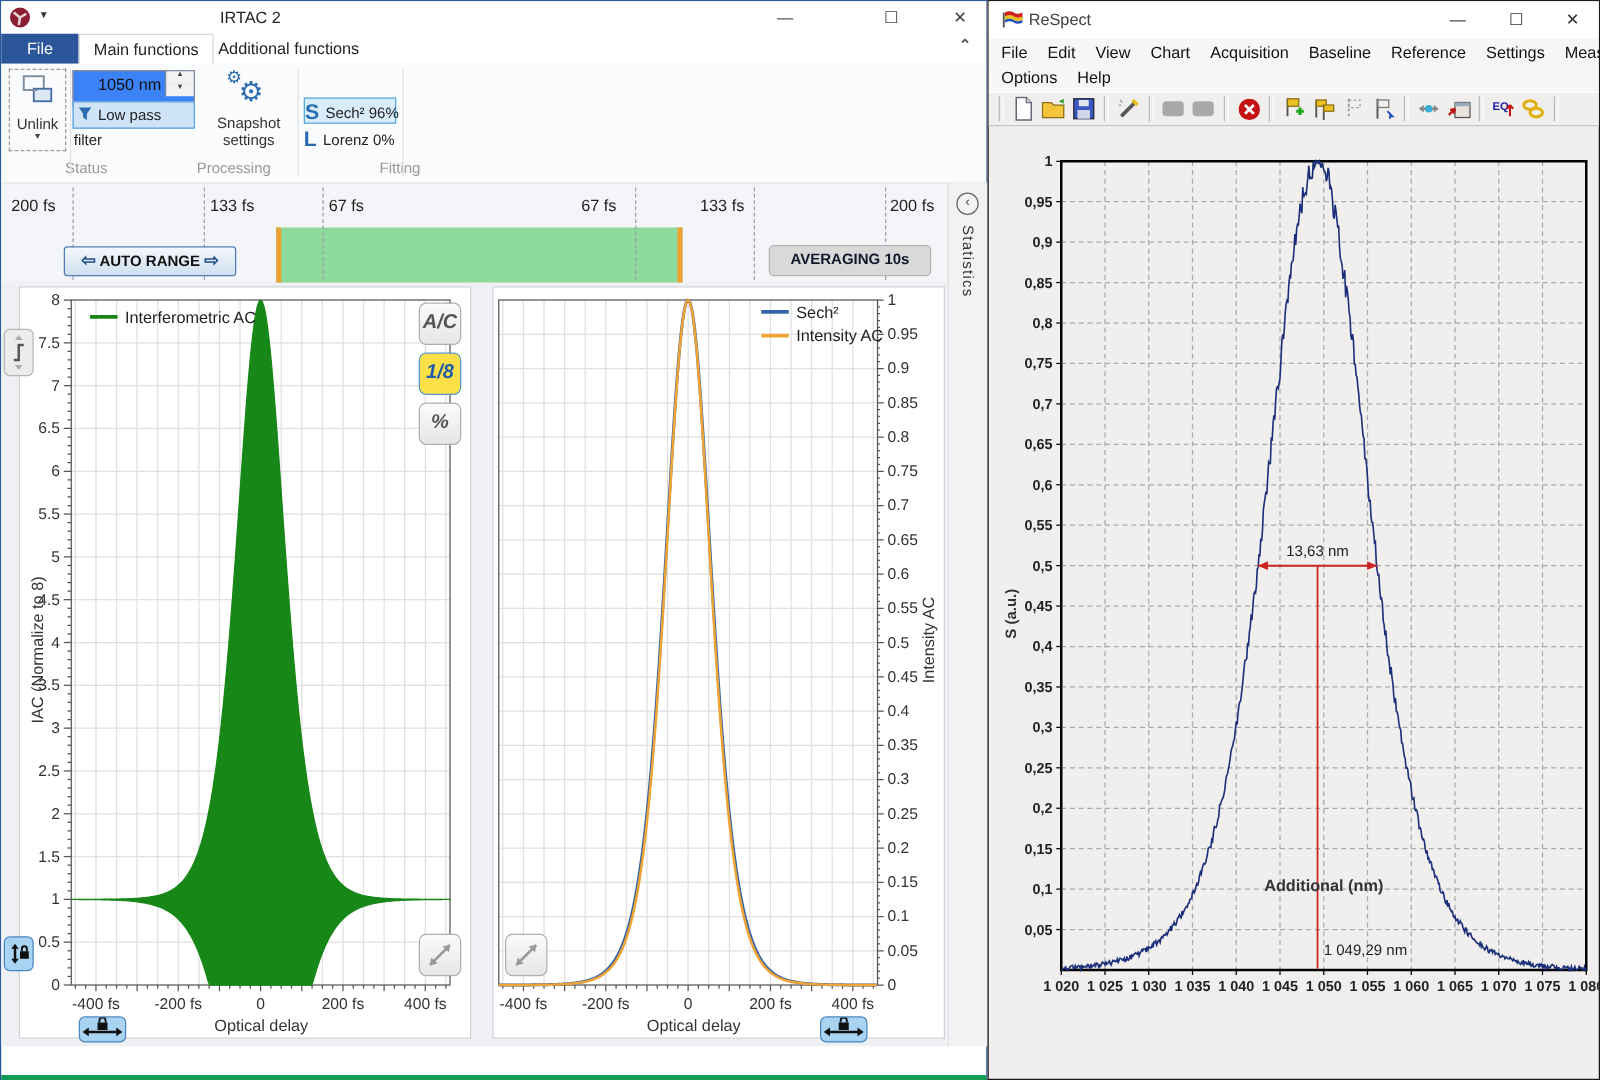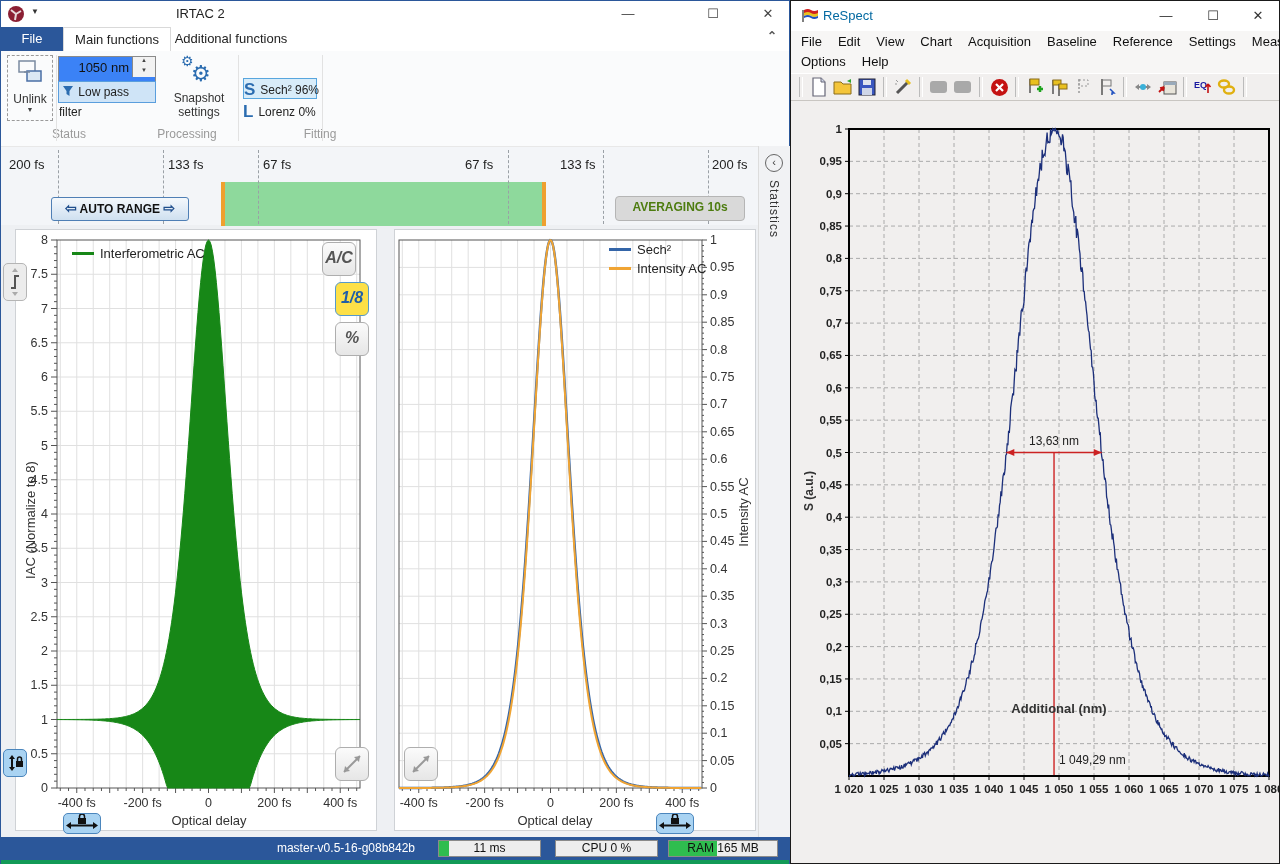--- a/index.html
+++ b/index.html
@@ -42,21 +42,21 @@
   #scalebar{position:absolute;left:0;top:145px;width:757px;height:79px;background:#f3f5f8;border-top:1px solid #e8e8e8;}
   .sc-lbl{position:absolute;top:10px;font-size:13px;color:#222;white-space:nowrap;}
   .sc-dash{position:absolute;top:3px;height:74px;width:0;border-left:1px dashed #9aa0a6;z-index:3;}
   #auto-range{position:absolute;left:50px;top:50px;width:136px;height:22px;border:1px solid #4f7fb5;border-radius:3px;
     background:linear-gradient(#f4f8fc,#cfe0f0);text-align:center;line-height:20px;font-size:12px;font-weight:bold;color:#111;z-index:4;}
   .ar-arrow{color:#1f4e8c;font-size:14px;font-weight:bold;}
   #fs-display{position:absolute;left:220px;top:35px;width:325px;height:44px;background:#8ed99c;z-index:2;
     text-align:center;line-height:44px;font-family:"DejaVu Sans Mono",monospace;font-weight:bold;font-size:34px;color:#0a0a0a;letter-spacing:2px;}
   .fs-edge{position:absolute;top:0;width:4px;height:44px;background:#efa02f;}
   #averaging{position:absolute;left:614px;top:49px;width:128px;height:23px;background:#d9d9d9;border:1px solid #b5b5b5;
-    border-radius:4px;text-align:center;line-height:21px;font-size:12px;font-weight:bold;color:#4d7c0f;z-index:4;}
+    border-radius:4px;text-align:center;line-height:21px;font-size:12px;font-weight:bold;color:#0f172a;z-index:4;}
   
   #stats-strip{position:absolute;left:757px;top:145px;width:31px;height:691px;background:#f1f2f4;border-left:1px solid #dcdcdc;}
   #stats-collapse{position:absolute;left:6px;top:8px;width:16px;height:16px;border:1px solid #666;border-radius:50%;
     text-align:center;line-height:14px;font-size:11px;color:#444;}
   #stats-label{position:absolute;left:8px;top:34px;writing-mode:vertical-rl;font-size:12px;color:#333;letter-spacing:1px;}
   
   #charts-bg{position:absolute;left:0;top:224px;width:757px;height:612px;background:#eef0f3;}
   .chart-panel{position:absolute;background:#fff;border:1px solid #cfd2d6;box-sizing:border-box;}
   #panel-iac{left:14px;top:4px;width:362px;height:602px;}
   #panel-ac{left:393px;top:4px;width:362px;height:602px;}
@@ -76,21 +76,21 @@
   #irtac-status{position:absolute;left:0;top:836px;width:788px;height:23px;background:#2b579a;}
   #version-text{position:absolute;left:230px;top:0;width:230px;height:23px;line-height:23px;text-align:center;color:#fff;font-size:12px;}
   .st-box{position:absolute;top:3px;height:17px;background:#ededed;border:1px solid #8a8a8a;box-sizing:border-box;
     text-align:center;font-size:12px;color:#111;line-height:15px;overflow:hidden;}
   .st-green{position:absolute;left:0;top:0;height:15px;background:#2fbd4f;}
   #green-strip{position:absolute;left:0;top:859px;width:788px;height:4px;background:#129a57;}
   
   #respect{position:absolute;left:790px;top:0;width:490px;height:864px;background:#f1efee;
     border:1px solid #1a1a1a;box-sizing:border-box;}
   #rs-titlebar{position:absolute;left:0;top:0;width:488px;height:30px;background:#fff;}
-  #rs-title{position:absolute;left:32px;top:7px;font-size:13px;color:#0369a1;}
+  #rs-title{position:absolute;left:32px;top:7px;font-size:13px;color:#404040;}
   .rs-wbtn{position:absolute;top:2px;width:34px;height:26px;text-align:center;line-height:26px;color:#333;font-size:13px;}
   #rs-menubar{position:absolute;left:0;top:30px;width:488px;height:42px;background:#f7f6f5;font-size:13px;color:#111;}
   .menu-row{position:absolute;left:2px;display:flex;}
   .menu-item{padding:2px 8px;}
   #rs-toolbar{position:absolute;left:0;top:72px;width:488px;height:28px;background:#f1efee;
     border-top:1px solid #fff;border-bottom:1px solid #c9c6c2;display:flex;align-items:center;padding-left:4px;box-sizing:border-box;}
   .tbi{width:24px;height:22px;display:flex;align-items:center;justify-content:center;}
   .tb-sep{width:2px;height:20px;border-left:1px solid #bbb;border-right:1px solid #fff;margin:0 4px;}
   #rs-chart-wrap{position:absolute;left:0;top:100px;width:488px;height:762px;}
 </style>
@@ -378,21 +378,21 @@
           <text x="258.36956521739125" y="577" text-anchor="middle" font-size="12.5" fill="#333" font-weight="normal">200 fs</text>
           <text x="324.2391304347826" y="577" text-anchor="middle" font-size="12.5" fill="#333" font-weight="normal">400 fs</text>
           <polygon points="41,489.48553247252823 42.31739130434783,489.4839698852274 43.63478260869565,489.48223853143526 44.95217391304348,489.4803201843196 46.2695652173913,489.47819464870696 47.58695652173913,489.47583954855526 48.904347826086955,489.4732300914884 50.221739130434784,489.4703388079174 51.53913043478261,489.46713526200955 52.856521739130436,489.4635857314682 54.17391304347826,489.45965285276327 55.49130434782609,489.45529522808823 56.80869565217391,489.4504669899192 58.12608695652174,489.44511731861076 59.44347826086957,489.43918990796976 60.76086956521739,489.4326223732084 62.07826086956521,489.42534559507556 63.39565217391305,489.4172829933008 64.71304347826087,489.40834972175196 66.0304347826087,489.3984517768927 67.34782608695652,489.3874850102285 68.66521739130435,489.3753340344337 69.98260869565217,489.36187101175824 71.3,489.34695431209207 72.61739130434782,489.33042702673106 73.93478260869566,489.3121153224029 75.25217391304348,489.2918266184796 76.5695652173913,489.269347568498 77.88695652173914,489.24444182512156 79.20434782608694,489.2168475654841 80.52173913043478,489.1862747514405 81.83913043478262,489.15240209658924 83.15652173913043,489.1148737090076 84.47391304347826,489.0732953754229 85.7913043478261,489.0272304490117 87.1086956521739,488.97619529914414 88.42608695652174,488.9196542771441 89.74347826086955,488.8570141474891 91.06086956521739,488.7876179287965 92.37826086956522,488.7107380834026 93.69565217391303,488.62556898830974 95.01304347826087,488.5312186137274 96.3304347826087,488.4266993283284 97.64782608695651,488.3109177426753 98.96521739130435,488.18266349400704 100.28260869565219,488.0405968667192 101.6,487.88323513340805 102.91739130434783,487.7089374913079 104.23478260869564,487.5158884583534 105.55217391304348,487.30207958201174 106.8695652173913,487.06528930254 108.18695652173913,486.80306080055976 109.50434782608696,486.51267764699037 110.82173913043478,486.19113706168815 112.13913043478261,485.8351205759272 113.45652173913044,485.44096188356053 114.77391304347826,485.00461165686227 116.0913043478261,484.52159909638004 117.4086956521739,483.9869899805054 118.72608695652174,483.39534098101285 120.04347826086956,482.7406500169065 121.3608695652174,482.0163024322606 122.67826086956522,481.21501280644134 123.99565217391303,480.32876223971624 125.31304347826087,479.3487310069002 126.63043478260869,478.2652265400889 127.94782608695652,477.067606793168 129.26521739130436,475.74419916096554 130.5826086956522,474.28221528089045 131.89999999999998,472.6676622419584 133.2173913043478,470.8852509736712 134.53478260869565,468.91830289487837 135.8521739130435,466.7486562812851 137.16956521739132,464.3565742715591 138.4869565217391,461.72065698881124 139.80434782608694,458.8177609199092 141.12173913043478,455.62292948290764 142.4391304347826,452.10933963514924 143.75652173913045,448.24827044135293 145.07391304347829,444.0091007381645 146.39130434782606,439.35934439849797 147.7086956521739,434.2647332049273 149.02608695652174,428.689358961668 150.34347826086957,422.5958881652441 151.6608695652174,415.9458642450684 152.9782608695652,408.7001139742894 154.29565217391303,400.8192759949567 155.61304347826086,392.26447030743986 156.9304347826087,382.9981277934486 158.24782608695654,372.9849980649042 159.56521739130437,362.1933517852152 160.88260869565215,350.59638966741636 162.2,338.1738641488745 163.51739130434783,324.91391080192074 164.83478260869566,310.81507443522753 166.1521739130435,295.8884992611277 167.46956521739128,280.1602333540048 168.7869565217391,263.67357514460656 170.10434782608695,246.49136459564448 171.4217391304348,228.6980953016357 172.7391304347826,210.40169808164768 174.05652173913043,191.7348244823176 175.37391304347827,172.85544348573075 176.6913043478261,153.94656063838164 178.0086956521739,135.21487992721097 179.32608695652172,116.88825872048807 180.64347826086956,99.21185746399516 181.9608695652174,82.44295904923109 183.27826086956523,66.84452552091494 184.59565217391304,52.677666405293735 185.91304347826087,40.193304352674545 187.23043478260868,29.623428082550163 188.54782608695652,21.17240629830144 189.86521739130436,15.008886109178206 191.1826086956522,11.258804933872511 192.5,10 193.8173913043478,11.258804933872511 195.13478260869564,15.008886109178206 196.45217391304348,21.17240629830144 197.76956521739132,29.623428082550163 199.08695652173913,40.193304352674545 200.40434782608693,52.677666405293735 201.7217391304348,66.84452552091494 203.0391304347826,82.44295904923109 204.35652173913044,99.21185746399516 205.67391304347825,116.88825872048807 206.99130434782606,135.21487992721097 208.30869565217392,153.94656063838164 209.62608695652173,172.85544348573075 210.94347826086957,191.7348244823176 212.26086956521738,210.40169808164768 213.57826086956524,228.6980953016357 214.89565217391305,246.49136459564448 216.21304347826086,263.67357514460656 217.5304347826087,280.1602333540048 218.84782608695653,295.8884992611277 220.16521739130437,310.81507443522753 221.48260869565217,324.91391080192074 222.79999999999998,338.1738641488745 224.11739130434782,350.59638966741636 225.43478260869566,362.1933517852152 226.7521739130435,372.9849980649042 228.0695652173913,382.9981277934486 229.3869565217391,392.26447030743986 230.70434782608697,400.8192759949567 232.02173913043478,408.7001139742894 233.33913043478262,415.9458642450684 234.65652173913043,422.5958881652441 235.97391304347823,428.689358961668 237.2913043478261,434.2647332049273 238.6086956521739,439.35934439849797 239.92608695652174,444.0091007381645 241.24347826086955,448.24827044135293 242.56086956521742,452.10933963514924 243.87826086956522,455.62292948290764 245.19565217391303,458.8177609199092 246.51304347826087,461.72065698881124 247.83043478260868,464.3565742715591 249.14782608695654,466.7486562812851 250.46521739130435,468.91830289487837 251.78260869565216,470.8852509736712 253.1,472.6676622419584 254.41739130434783,474.28221528089045 255.73478260869567,475.74419916096554 257.0521739130435,477.067606793168 258.36956521739125,478.2652265400889 259.68695652173915,479.3487310069002 261.0043478260869,480.32876223971624 262.3217391304348,481.21501280644134 263.6391304347826,482.0163024322606 264.9565217391304,482.7406500169065 266.2739130434783,483.39534098101285 267.59130434782605,483.9869899805054 268.90869565217395,484.52159909638004 270.2260869565217,485.00461165686227 271.5434782608696,485.44096188356053 272.8608695652174,485.8351205759272 274.1782608695652,486.19113706168815 275.4956521739131,486.51267764699037 276.81304347826085,486.80306080055976 278.13043478260875,487.06528930254 279.4478260869565,487.30207958201174 280.7652173913043,487.5158884583534 282.0826086956522,487.7089374913079 283.4,487.88323513340805 284.71739130434787,488.0405968667192 286.03478260869565,488.18266349400704 287.35217391304343,488.3109177426753 288.6695652173913,488.4266993283284 289.9869565217391,488.5312186137274 291.304347826087,488.62556898830974 292.6217391304348,488.7107380834026 293.93913043478256,488.7876179287965 295.25652173913045,488.8570141474891 296.5739130434782,488.9196542771441 297.89130434782606,488.97619529914414 299.2086956521739,489.0272304490117 300.52608695652174,489.0732953754229 301.8434782608696,489.1148737090076 303.1608695652174,489.15240209658924 304.4782608695652,489.1862747514405 305.795652173913,489.2168475654841 307.11304347826086,489.24444182512156 308.4304347826087,489.269347568498 309.74782608695654,489.2918266184796 311.0652173913043,489.3121153224029 312.3826086956522,489.33042702673106 313.7,489.34695431209207 315.0173913043478,489.36187101175824 316.33478260869566,489.3753340344337 317.65217391304344,489.3874850102285 318.96956521739133,489.3984517768927 320.2869565217391,489.40834972175196 321.60434782608695,489.4172829933008 322.9217391304348,489.42534559507556 324.2391304347826,489.4326223732084 325.55652173913046,489.43918990796976 326.87391304347824,489.44511731861076 328.1913043478261,489.4504669899192 329.5086956521739,489.45529522808823 330.82608695652175,489.45965285276327 332.1434782608696,489.4635857314682 333.46086956521737,489.46713526200955 334.7782608695652,489.4703388079174 336.09565217391304,489.4732300914884 337.4130434782609,489.47583954855526 338.7304347826087,489.47819464870696 340.0478260869565,489.4803201843196 341.3652173913044,489.48223853143526 342.68260869565216,489.4839698852274 344,489.48553247252823 344,489.5682271586621 342.68260869565216,489.574220641113 341.3652173913044,489.58074054938334 340.0478260869565,489.5878331068243 338.7304347826087,489.5955485928646 337.4130434782609,489.6039416984509 336.09565217391304,489.6130719125474 334.7782608695652,489.62300394239367 333.46086956521737,489.63380817045004 332.1434782608696,489.64556115120973 330.82608695652175,489.6583461513304 329.5086956521739,489.67225373683004 328.1913043478261,489.6873824114104 326.87391304347824,489.7038393103162 325.55652173913046,489.7217409545084 324.2391304347826,489.741214070333 322.9217391304348,489.7623964802992 321.60434782608695,489.7854380710486 320.2869565217391,489.8105018451028 318.96956521739133,489.8377650635162 317.65217391304344,489.8674204871491 316.33478260869566,489.89967772489985 315.0173913043478,489.93476469791176 313.7,489.9729292294901 312.3826086956522,490.0144407712388 311.0652173913043,490.0595922767525 309.74782608695654,490.108702235078 308.4304347826087,490.16211687710023 307.11304347826086,490.22021256899774 305.795652173913,490.2833984079708 304.4782608695652,490.35211903655227 303.1608695652174,490.42685769298316 301.8434782608696,490.5081395163562 300.52608695652174,490.5965351265069 299.2086956521739,490.6926644999519 297.89130434782606,490.7972011645327 296.5739130434782,490.9108767368116 295.25652173913045,491.03448582766464 293.93913043478256,491.16889134291614 292.6217391304348,491.3150302072293 291.304347826087,491.4739195407847 289.9869565217391,491.64666331950673 288.6695652173913,491.83445955069413 287.35217391304343,492.0386079968214 286.03478260869565,492.2605184809401 284.71739130434787,492.50171980744733 283.4,492.7638693319028 282.0826086956522,493.0487632129686 280.7652173913043,493.35834737826735 279.4478260869565,493.69472923386536 278.13043478260875,494.0601901439908 276.81304347826085,494.45719870328105 275.4956521739131,494.88842481806427 274.1782608695652,495.3567546056196 272.8608695652174,495.8653061106873 271.5434782608696,496.41744582632015 270.2260869565217,497.01680599101843 268.90869565217395,497.6673026154705 267.59130434782605,498.3731541695211 266.2739130434783,499.1389008325696 264.9565217391304,499.96942417770424 263.6391304347826,500.8699671207051 262.3217391304348,501.8461539186918 261.0043478260869,502.9040099486983 259.68695652173915,504.0499809328004 258.36956521739125,505.29095120253805 257.0521739130435,506.63426051019707 255.73478260869567,508.0877187969958 254.41739130434783,509.6596182174137 253.1,511.35874159401124 251.78260869565216,513.1943663376064 250.46521739130435,515.1762627134732 249.14782608695654,517.3146851657558 247.83043478260868,519.6203552307575 246.51304347826087,522.1044343773902 245.19565217391303,524.7784849133996 243.87826086956522,527.6544168941706 242.56086956521742,530.7444187742102 241.24347826086955,534.0608693594365 239.92608695652174,537.6162284637581 238.6086956521739,541.4229035619984 237.2913043478261,545.4930896826171 235.97391304347823,549.8385798215785 234.65652173913043,554.4705433108629 233.33913043478262,558 232.02173913043478,558 230.70434782608697,558 229.3869565217391,558 228.0695652173913,558 226.7521739130435,558 225.43478260869566,558 224.11739130434782,558 222.79999999999998,558 221.48260869565217,558 220.16521739130437,558 218.84782608695653,558 217.5304347826087,558 216.21304347826086,558 214.89565217391305,558 213.57826086956524,558 212.26086956521738,558 210.94347826086957,558 209.62608695652173,558 208.30869565217392,558 206.99130434782606,558 205.67391304347825,558 204.35652173913044,558 203.0391304347826,558 201.7217391304348,558 200.40434782608693,558 199.08695652173913,558 197.76956521739132,558 196.45217391304348,558 195.13478260869564,558 193.8173913043478,558 192.5,558 191.1826086956522,558 189.86521739130436,558 188.54782608695652,558 187.23043478260868,558 185.91304347826087,558 184.59565217391304,558 183.27826086956523,558 181.9608695652174,558 180.64347826086956,558 179.32608695652172,558 178.0086956521739,558 176.6913043478261,558 175.37391304347827,558 174.05652173913043,558 172.7391304347826,558 171.4217391304348,558 170.10434782608695,558 168.7869565217391,558 167.46956521739128,558 166.1521739130435,558 164.83478260869566,558 163.51739130434783,558 162.2,558 160.88260869565215,558 159.56521739130437,558 158.24782608695654,558 156.9304347826087,558 155.61304347826086,558 154.29565217391303,558 152.9782608695652,558 151.6608695652174,558 150.34347826086957,554.4705433108629 149.02608695652174,549.8385798215785 147.7086956521739,545.4930896826171 146.39130434782606,541.4229035619984 145.07391304347829,537.6162284637581 143.75652173913045,534.0608693594365 142.4391304347826,530.7444187742102 141.12173913043478,527.6544168941706 139.80434782608694,524.7784849133996 138.4869565217391,522.1044343773902 137.16956521739132,519.6203552307575 135.8521739130435,517.3146851657558 134.53478260869565,515.1762627134732 133.2173913043478,513.1943663376064 131.89999999999998,511.35874159401124 130.5826086956522,509.6596182174137 129.26521739130436,508.0877187969958 127.94782608695652,506.63426051019707 126.63043478260869,505.29095120253805 125.31304347826087,504.0499809328004 123.99565217391303,502.9040099486983 122.67826086956522,501.8461539186918 121.3608695652174,500.8699671207051 120.04347826086956,499.96942417770424 118.72608695652174,499.1389008325696 117.4086956521739,498.3731541695211 116.0913043478261,497.6673026154705 114.77391304347826,497.01680599101843 113.45652173913044,496.41744582632015 112.13913043478261,495.8653061106873 110.82173913043478,495.3567546056196 109.50434782608696,494.88842481806427 108.18695652173913,494.45719870328105 106.8695652173913,494.0601901439908 105.55217391304348,493.69472923386536 104.23478260869564,493.35834737826735 102.91739130434783,493.0487632129686 101.6,492.7638693319028 100.28260869565219,492.50171980744733 98.96521739130435,492.2605184809401 97.64782608695651,492.0386079968214 96.3304347826087,491.83445955069413 95.01304347826087,491.64666331950673 93.69565217391303,491.4739195407847 92.37826086956522,491.3150302072293 91.06086956521739,491.16889134291614 89.74347826086955,491.03448582766464 88.42608695652174,490.9108767368116 87.1086956521739,490.7972011645327 85.7913043478261,490.6926644999519 84.47391304347826,490.5965351265069 83.15652173913043,490.5081395163562 81.83913043478262,490.42685769298316 80.52173913043478,490.35211903655227 79.20434782608694,490.2833984079708 77.88695652173914,490.22021256899774 76.5695652173913,490.16211687710023 75.25217391304348,490.108702235078 73.93478260869566,490.0595922767525 72.61739130434782,490.0144407712388 71.3,489.9729292294901 69.98260869565217,489.93476469791176 68.66521739130435,489.89967772489985 67.34782608695652,489.8674204871491 66.0304347826087,489.8377650635162 64.71304347826087,489.8105018451028 63.39565217391305,489.7854380710486 62.07826086956521,489.7623964802992 60.76086956521739,489.741214070333 59.44347826086957,489.7217409545084 58.12608695652174,489.7038393103162 56.80869565217391,489.6873824114104 55.49130434782609,489.67225373683004 54.17391304347826,489.6583461513304 52.856521739130436,489.64556115120973 51.53913043478261,489.63380817045004 50.221739130434784,489.62300394239367 48.904347826086955,489.6130719125474 47.58695652173913,489.6039416984509 46.2695652173913,489.5955485928646 44.95217391304348,489.5878331068243 43.63478260869565,489.58074054938334 42.31739130434783,489.574220641113 41,489.5682271586621" fill="#178717" stroke="#178717" stroke-width="1"></polygon>
         </svg>
       <div class="legend" style="left:56px;top:16px;">
         <div class="leg-row">
             <span class="leg-swatch" style="background:#178717"></span>
           <span>Interferometric AC</span>
           </div>
       </div>
-      <div class="sq-btn" style="left:306px;top:12px;"><span class="frac">A/C</span></div>
+      <div class="sq-btn" style="left:319px;top:12px;"><span class="frac">A/C</span></div>
       <div class="sq-btn blue" style="left:319px;top:52px;"><span class="frac">1/8</span></div>
       <div class="sq-btn" style="left:319px;top:92px;"><span class="frac">%</span></div>
       <div class="sq-btn" style="left:319px;top:517px;">
         <svg width="32" height="32">
           <line x1="8" y1="24" x2="24" y2="8" stroke="#999" stroke-width="2"></line>
           <path d="M24 8 l-6 1 5 5 z M8 24 l6 -1 -5 -5 z" fill="#999"></path>
         </svg>
       </div>
       <div class="vlabel" style="left:14px;top:290px;">IAC (Normalize to 8)</div>
       <div class="xlabel" style="left:193px;top:583px;">Optical delay</div>
@@ -652,34 +652,20 @@
     <div class="lock-btn" style="left:655px;top:588px;width:38px;height:21px;">
       <svg width="36" height="19">
         <path d="M7 12 l-5 3.5 5 3.5 z M29 12 l5 3.5 -5 3.5 z" transform="translate(0,-4)" fill="#111"></path>
         <line x1="6" y1="11.5" x2="30" y2="11.5" stroke="#111" stroke-width="2"></line>
         <rect x="14" y="4" width="8" height="6" fill="#111"></rect>
           <path d="M15.5 4 v-1.5 a2.2 2.2 0 0 1 5 0 v1.5" stroke="#111" stroke-width="1.5" fill="none"></path>
       </svg>
     </div>
   </div>
 
-  <div id="irtac-status">
-    <span id="version-text">master-v0.5-16-g08b842b</span>
-    <span class="st-box" style="left:437px;width:103px;">
-      <span class="st-green" style="width:10px;"></span>
-      <span style="position:relative">11 ms</span>
-    </span>
-    <span class="st-box" style="left:554px;width:103px;">
-      <span style="position:relative">CPU 0 %</span>
-    </span>
-    <span class="st-box" style="left:667px;width:110px;">
-      <span class="st-green" style="width:48px;"></span>
-      <span style="position:relative">RAM 165 MB</span>
-    </span>
-  </div>
   <div id="green-strip"></div>
 </div>
 
 <div id="respect">
   <div id="rs-titlebar">
     <span style="position:absolute;left:10px;top:7px;">
       <svg width="18" height="16">
           <path d="M2 2 v12" stroke="#555" stroke-width="1.5"></path>
         <path d="M3 2 q4 -2 7 0 t7 0 v5 q-4 2 -7 0 t-7 0 z" fill="#d02020"></path>
         <path d="M3 5 q4 -2 7 0 t7 0 v3 q-4 2 -7 0 t-7 0 z" fill="#e8c020"></path>

